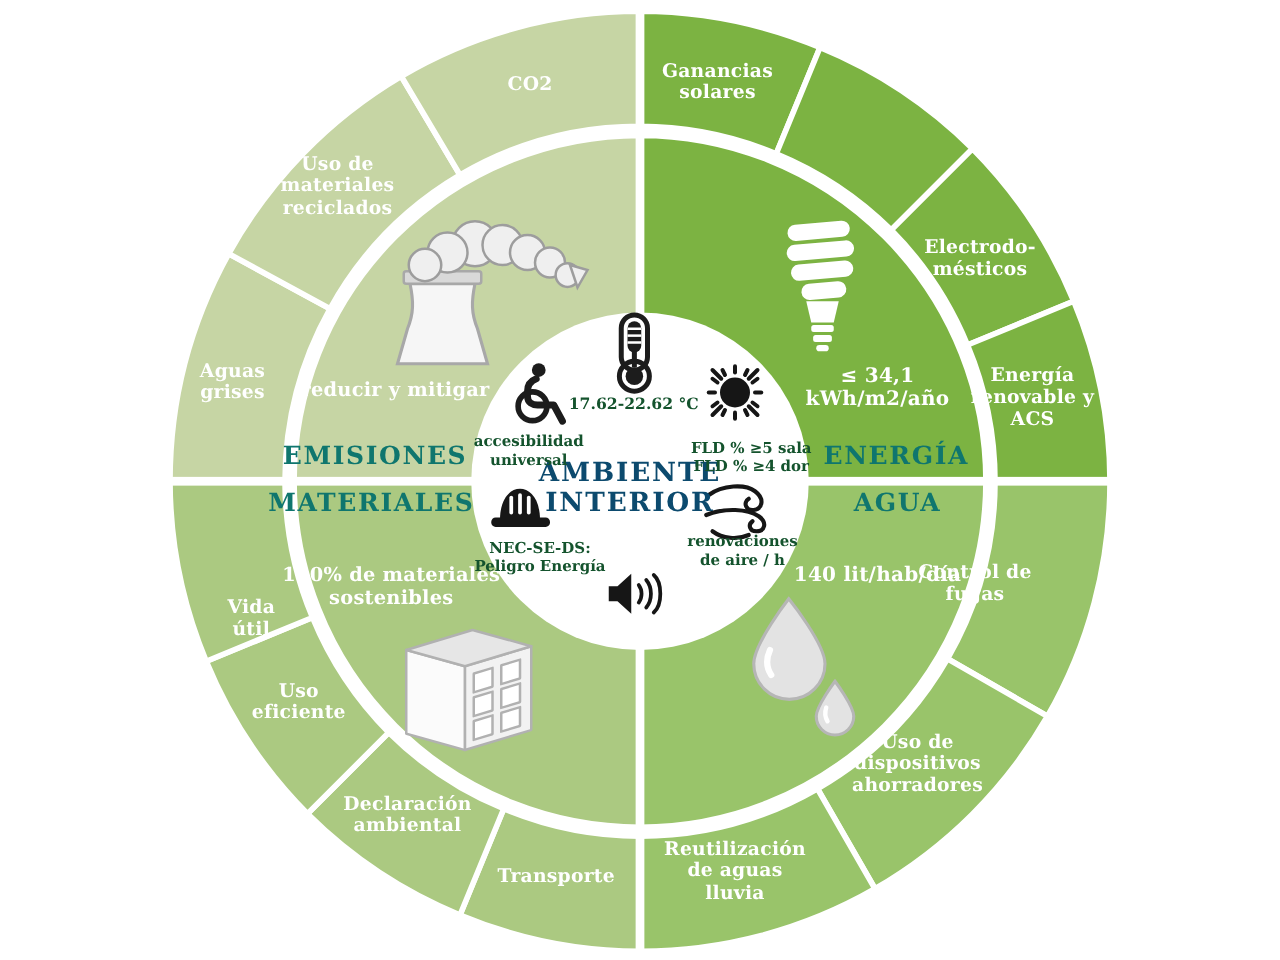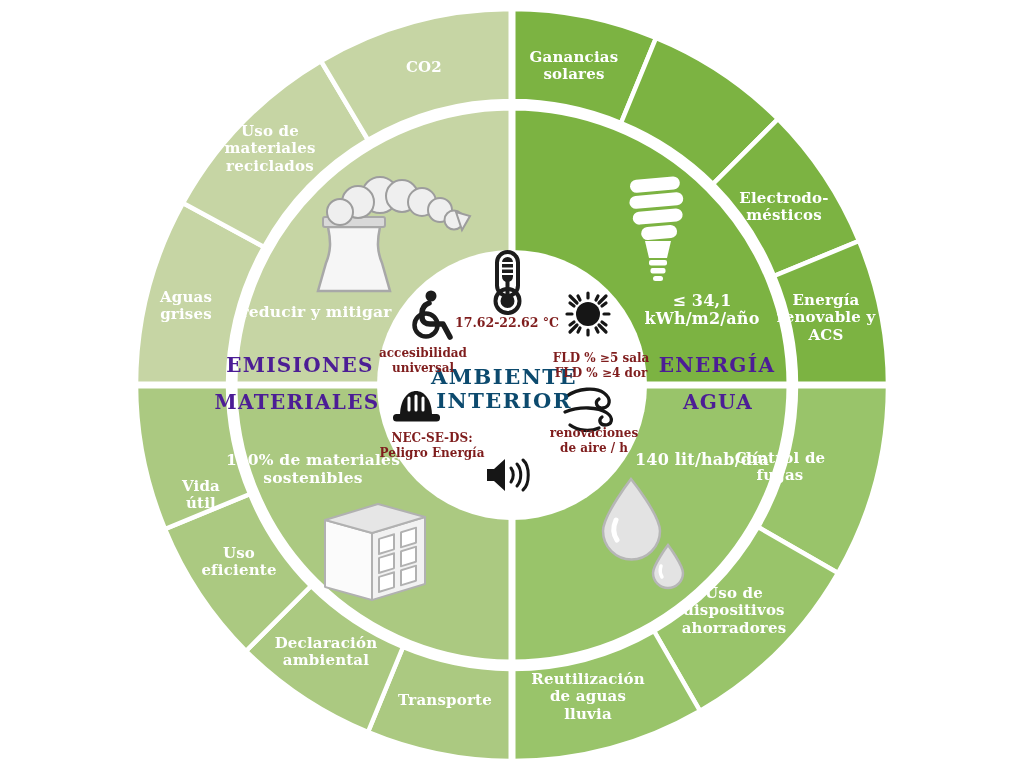--- a/index.html
+++ b/index.html
@@ -7,24 +7,24 @@
     width:1024px;height:768px;background:#ffffff;overflow:hidden;
     font-family:"DejaVu Serif","Liberation Serif",serif;
   }
   .stage{position:relative;width:1024px;height:768px;background:#ffffff;}
   svg.wheel{position:absolute;left:0;top:0;}
   .lbl{
     position:absolute;transform:translate(-50%,-50%);
     text-align:center;white-space:pre-line;
     font-weight:bold;color:#ffffff;font-size:15px;line-height:1.15;letter-spacing:.2px;
   }
-  .lbl.cat{font-size:20px;letter-spacing:1.3px;color:#4c1d95;}
+  .lbl.cat{font-size:20px;letter-spacing:1.3px;color:#0f766e;}
   .lbl.metric{font-size:16px;}
   .lbl.small-metric{font-size:15.5px;}
-  .lbl.dark{color:#7f1d1d;font-size:12px;line-height:1.25;letter-spacing:0;text-align:center;}
+  .lbl.dark{color:#14532d;font-size:12px;line-height:1.25;letter-spacing:0;text-align:center;}
   .lbl.title{font-size:21px;color:#0c4a6e;letter-spacing:1.5px;line-height:1.12;}
 </style>
 </head>
 <body>
 
 <div class="stage">
 
   <svg class="wheel" width="1024" height="768" viewBox="0 0 1024 768">
 
     <path d="M512,385 L512,108 A277,277 0 0 0 235,385 Z" stroke="#ffffff" stroke-width="5" fill="#c6d5a4"></path>

